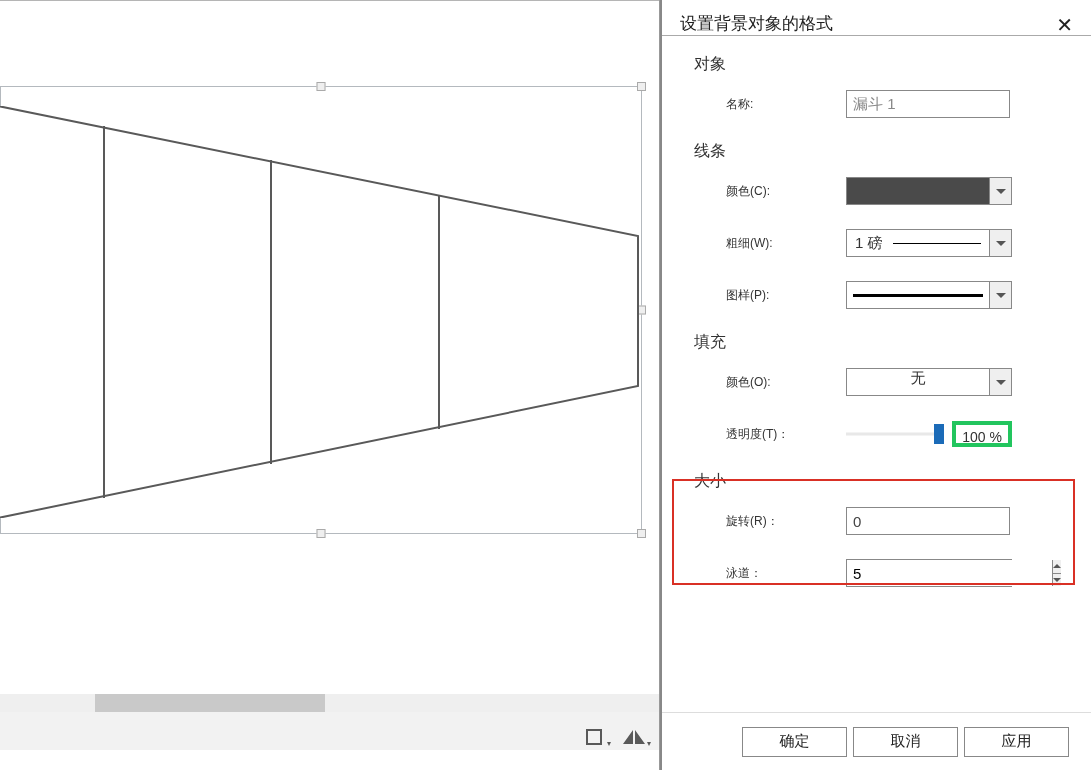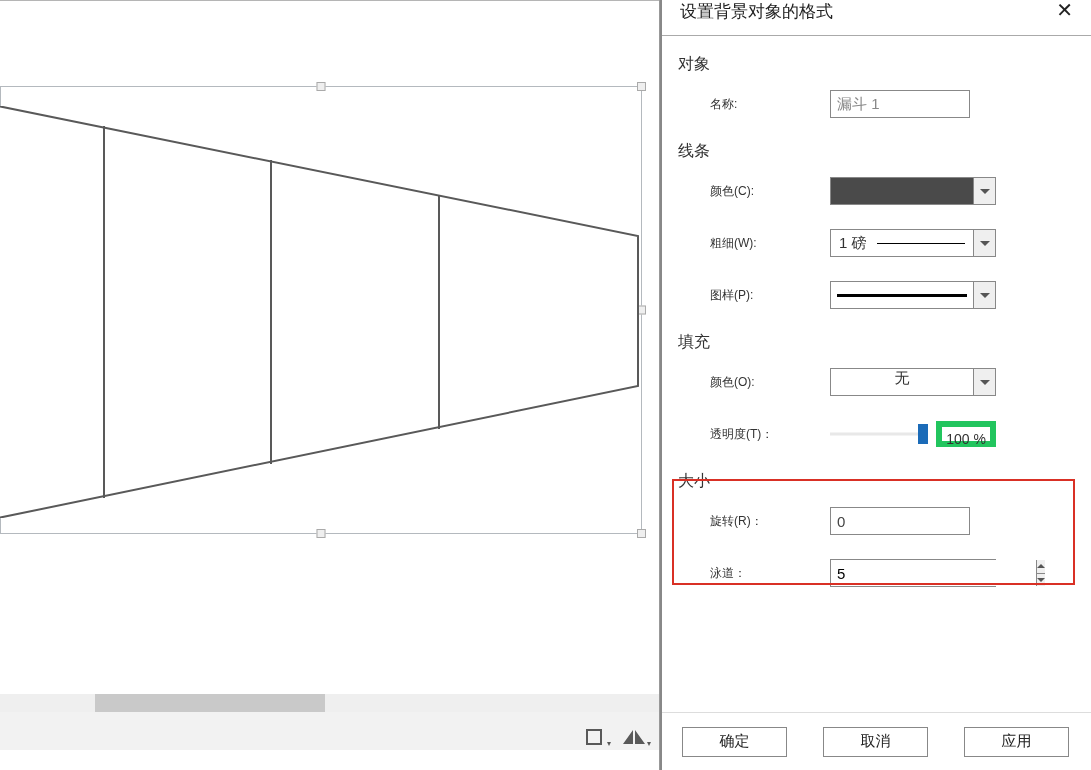--- a/index.html
+++ b/index.html
@@ -19,61 +19,61 @@
     .funnel-svg { position: absolute; left: -2px; top: 106px; width: 648px; height: 412px; }
 
     .scroll-strip { position: absolute; left: 0; right: 0; top: 694px; height: 18px; background: #efefef; }
     .scroll-thumb { position: absolute; top: 0; height: 18px; background: #c9c9c9; left: 95px; width: 230px; }
     .status-strip { position: absolute; left: 0; right: 0; top: 712px; height: 38px; background: #f2f2f2; }
 
     .status-icons { position: absolute; right: 6px; bottom: 2px; display: flex; gap: 4px; }
     .status-icons svg { width: 34px; height: 22px; fill: #595959; }
 
     .panel { width: 431px; min-width: 431px; background: #fff; border-left: 2px solid #888; position: relative; display: flex; flex-direction: column; }
-    .panel-header { height: 36px; display: flex; align-items: flex-start; padding: 0 18px; border-bottom: 1px solid #aaa; }
+    .panel-header { height: 36px; display: flex; align-items: flex-end; padding: 0 18px; border-bottom: 1px solid #aaa; }
     .panel-title { font-size: 17px; color: #222; flex: 1; }
     .close-icon { font-size: 20px; cursor: pointer; line-height: 1; color: #222; }
 
-    .panel-body { flex: 1; padding: 18px 22px 0 16px; font-size: 16px; color: #333; overflow: hidden; }
+    .panel-body { flex: 1; padding: 18px 22px 0 32px; font-size: 16px; color: #333; overflow: hidden; }
     .section-label { font-size: 16px; color: #333; margin-bottom: 14px; }
     .row { display: flex; align-items: center; height: 30px; margin: 0 0 22px 32px; }
     .row-label { width: 120px; font-size: 12px; }
 
-    .input-text { width: 140px; height: 28px; border: 1px solid #888; background: #fff; font-size: 15px; padding-left: 6px; color: #444; }
+    .input-text { width: 164px; height: 28px; border: 1px solid #888; background: #fff; font-size: 15px; padding-left: 6px; color: #444; }
     .input-text.light { color: #888; }
 
     .combo { width: 166px; height: 28px; border: 1px solid #888; display: flex; position: relative; background: #fff; }
     .combo-swatch { flex: 1; height: 100%; background: #4a4a4a; }
     .combo-text { flex: 1; text-align: center; font-size: 15px; }
     .combo-arrow { width: 22px; height: 100%; border-left: 1px solid #888; display: flex; align-items: center; justify-content: center; background: #efefef; }
     .chev::before { content: ""; display: block; border-left: 5px solid transparent; border-right: 5px solid transparent; border-top: 5px solid #555; }
 
     .combo-line { flex: 1; display: flex; align-items: center; padding: 0 8px; gap: 10px; font-size: 15px; }
     .combo-line .sample { flex: 1; height: 0; border-top: 1px solid #000; }
     .combo-pattern-line { flex: 1; display: flex; align-items: center; padding: 0 6px; }
     .combo-pattern-line .sample { flex: 1; height: 0; border-top: 3px solid #000; }
 
     .slider-wrap { width: 166px; display: flex; align-items: center; gap: 8px; }
     .slider-track { position: relative; flex: 1; height: 16px; }
     .slider-rail { position: absolute; left: 0; right: 0; top: 50%; height: 3px; background: #e8e8e8; transform: translateY(-50%); }
     .slider-thumb { position: absolute; width: 10px; height: 20px; background: #1b6bb8; left: calc(100% - 10px); top: -2px; }
-    .slider-value { width: 60px; height: 26px; border: 6px solid #22c55e; font-size: 14px; text-align: center; line-height: 24px; }
+    .slider-value { width: 60px; height: 26px; border: 4px solid #22c55e; font-size: 14px; text-align: center; line-height: 24px; }
 
     .spinner { width: 166px; height: 28px; border: 1px solid #888; display: flex; }
     .spinner-input { flex: 1; border: none; font-size: 15px; padding-left: 6px; }
     .spinner-btns { width: 20px; display: flex; flex-direction: column; border-left: 1px solid #888; }
     .spinner-btns div { flex: 1; display: flex; align-items: center; justify-content: center; background: #efefef; }
     .spinner-btns div:first-child { border-bottom: 1px solid #888; }
     .arrup::before { content: ""; border-left: 4px solid transparent; border-right: 4px solid transparent; border-bottom: 4px solid #555; }
     .arrdown::before { content: ""; border-left: 4px solid transparent; border-right: 4px solid transparent; border-top: 4px solid #555; }
 
     .highlight { position: absolute; border: 2px solid #d93025; pointer-events: none; }
     .highlight.box { left: 672px; top: 479px; width: 403px; height: 106px; }
 
-    .panel-footer { height: 58px; border-top: 1px solid #ddd; display: flex; align-items: center; justify-content: flex-end; gap: 36px; padding-right: 22px; }
+    .panel-footer { height: 58px; border-top: 1px solid #ddd; display: flex; align-items: center; justify-content: flex-end; gap: 6px; padding-right: 22px; }
     .btn { width: 105px; height: 30px; border: 1px solid #888; background: #fff; font-size: 15px; color: #222; cursor: pointer; }
 
     .top-border { position: absolute; top: 0; left: 0; right: 0; height: 1px; background: #b5b5b5; }
   </style>
 </head>
 <body>
 
 <div class="canvas-area">
   <div class="top-border"></div>
   <div class="canvas-inner">

